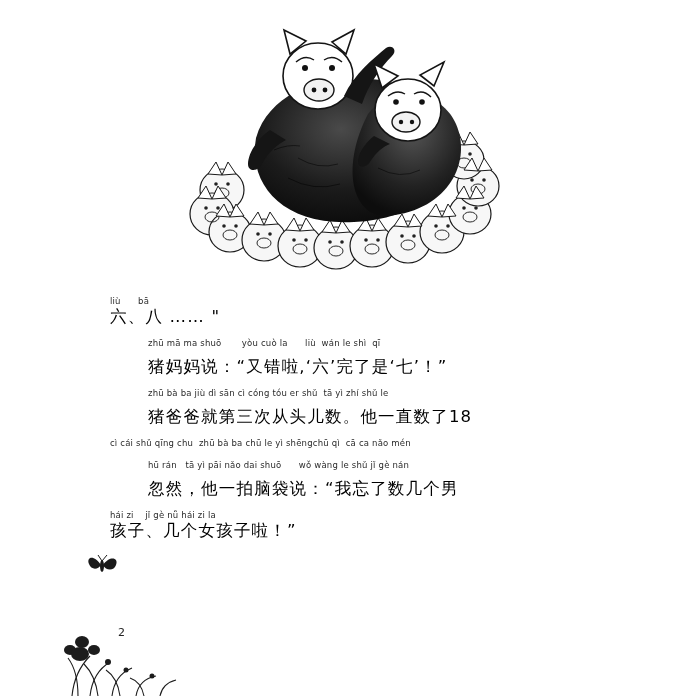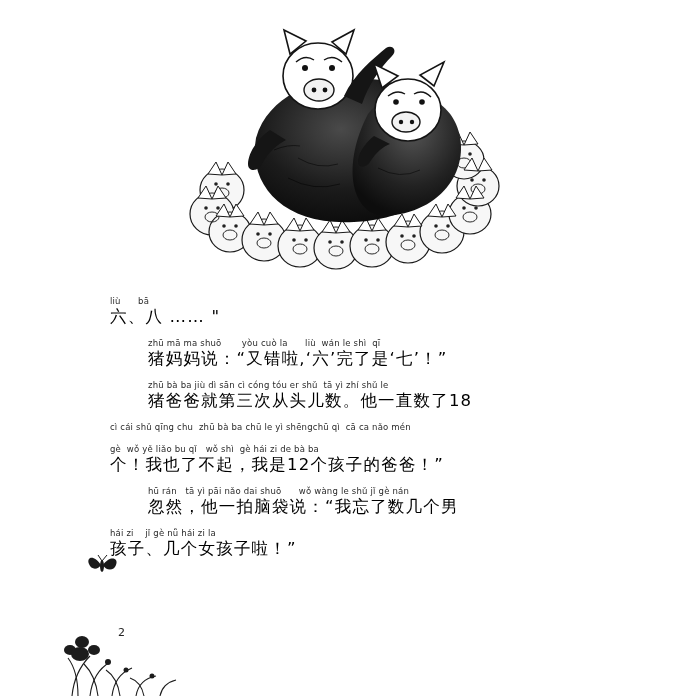--- a/index.html
+++ b/index.html
@@ -56,21 +56,21 @@
     font-size: 16.5px;
     line-height: 20px;
     letter-spacing: 1.2px;
     color: #000000;
     white-space: pre;
     font-family: "DejaVu Sans", sans-serif;
   }
   .indent-1 .pinyin,
   .indent-1 .hanzi { padding-left: 0px; }
   .indent-2 .pinyin,
-  .indent-2 .hanzi { padding-left: 38px; }
+  .indent-2 .hanzi { padding-left: 38px; margin-top: 8px; }
 
   
   .page-number {
     position: absolute;
     left: 118px;
     top: 626px;
     font-size: 11px;
     color: #222;
     font-family: "DejaVu Sans", sans-serif;
   }
@@ -275,24 +275,20 @@
     <div class="line indent-2">
       <div class="pinyin">zhū bà ba jiù dì sān cì cóng tóu er shǔ  tā yì zhí shǔ le</div>
       <div class="hanzi">猪爸爸就第三次从头儿数。他一直数了18</div>
     </div>
 
     <div class="line indent-1">
       <div class="pinyin">cì cái shǔ qīng chu  zhū bà ba chū le yì shēngchū qì  cā ca nǎo mén</div>
     </div>
 
 
-    <div class="line indent-1">
-      <div class="pinyin">gè  wǒ yě liǎo bu qǐ   wǒ shì  gè hái zi de bà ba</div>
-      <div class="hanzi">个！我也了不起，我是12个孩子的爸爸！”</div>
-    </div>
 
     <div class="line indent-2">
       <div class="pinyin">hū rán   tā yì pāi nǎo dai shuō      wǒ wàng le shǔ jǐ gè nán</div>
       <div class="hanzi">忽然，他一拍脑袋说：“我忘了数几个男</div>
     </div>
 
     <div class="line indent-1">
       <div class="pinyin">hái zi    jǐ gè nǚ hái zi la</div>
       <div class="hanzi">孩子、几个女孩子啦！”</div>
     </div>

